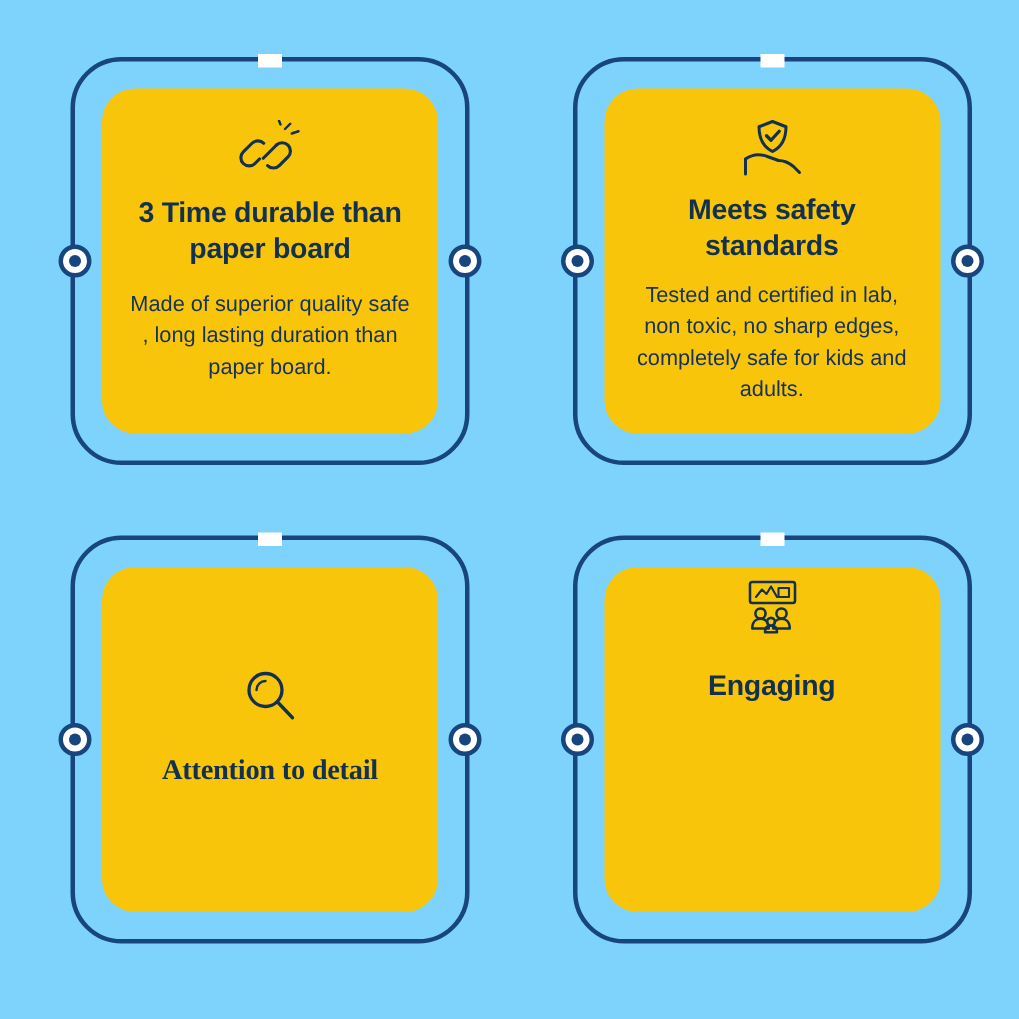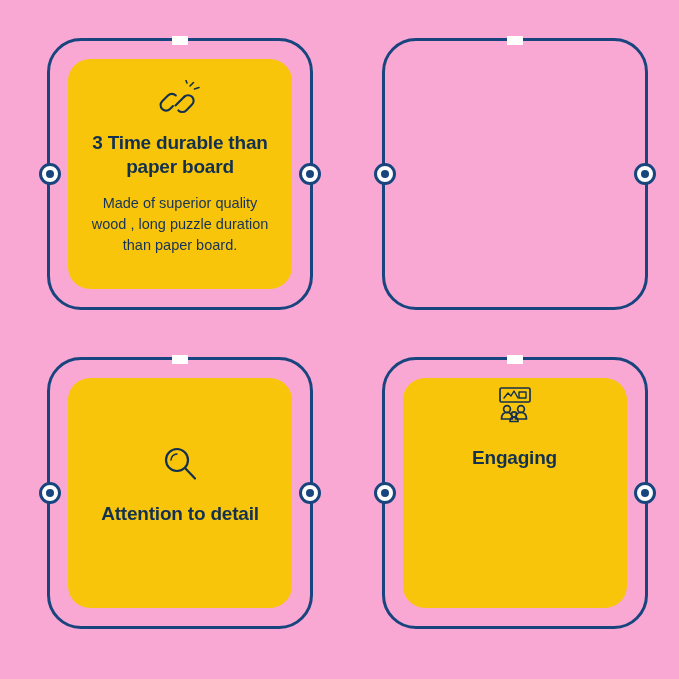--- a/index.html
+++ b/index.html
@@ -10,21 +10,21 @@
   body {
     width: 679px;
     height: 679px;
     font-family: "Liberation Sans", sans-serif;
     overflow: hidden;
   }
   .board {
     position: relative;
     width: 679px;
     height: 679px;
-    background: #f9a8d4;
+    background: #7dd3fc;
   }
   .grid {
     position: absolute;
     left: 0; top: 0;
     width: 679px;
     height: 679px;
     display: grid;
     grid-template-columns: 1fr 1fr;
     grid-template-rows: 1fr 1fr;
   }
@@ -132,21 +132,21 @@
   }
   .desc {
     font-size: 14.5px;
     line-height: 1.45;
     color: #14325a;
   }
   
   .cell.c1 .card { padding-top: 16px; }
   .cell.c1 .title { margin-bottom: 14px; }
   .cell.c2 .title { margin-bottom: 10px; }
-  .cell.c3 .card { justify-content: center; padding-top: 0; }
+  .cell.c3 .card { justify-content: center; padding-top: 0; font-family: Liberation Serif, serif; }
   .cell.c3 .icon { margin-bottom: 14px; }
   .cell.c3 .title { margin-bottom: 6px; }
   .cell.c4 .card { justify-content: flex-start; padding-top: 0; }
   .cell.c4 .icon { margin-bottom: 18px; }
   .cell.c4 .title { margin-bottom: 8px; }
 </style>
 </head>
 <body>
 
 <div class="board">
@@ -162,32 +162,45 @@
         <div class="card">
           <div class="icon">
             <svg width="42" height="42" viewBox="0 0 42 42" fill="none" stroke="#12304f" stroke-width="2.1" stroke-linecap="round">
               <path d="M14 26 L11 29 a5.5 5.5 0 0 1-7.8-7.8 L9 15.5 a5.5 5.5 0 0 1 7.8 0"></path>
               <path d="M25.2 16.8 a5.5 5.5 0 0 1 7.8 0 a5.5 5.5 0 0 1 0 7.8 L27.2 30.4 a5.5 5.5 0 0 1-7.8 0"></path>
               <path d="M16.5 25.5 L25.5 16.5" stroke-width="2.1"></path>
               <path d="M31 6 L34.5 2.5 M35.5 9 L40 7.5 M28 3 L27 0.5" stroke-width="1.6"></path>
             </svg>
           </div>
           <div class="title">3 Time durable than paper board</div>
-          <div class="desc">Made of superior quality wood ,  long puzzle duration than paper board.</div>
+          <div class="desc">Made of superior quality safe ,  long lasting duration than paper board.</div>
         </div>
       </div>
     </div>
 
     <div class="cell c2 right top">
       <div class="frame">
         <div class="notch top"></div>
         <div class="notch side-left"></div>
         <div class="notch side-right"></div>
         <div class="dot left"></div>
         <div class="dot right"></div>
+        <div class="card">
+          <div class="icon">
+            <svg width="44" height="42" viewBox="0 0 44 42" fill="none" stroke="#12304f" stroke-width="2" stroke-linecap="round" stroke-linejoin="round">
+              <path d="M22 3 L31 6.5 C31 15 28 20 22 23 C16 20 13 15 13 6.5 Z"></path>
+              <path d="M18 12.5 L21 15.5 L26.5 9.5" stroke-width="2.2"></path>
+              <path d="M4 28 C9 24.5 14 24.5 19 26.5 L26 29"></path>
+              <path d="M26 29 C30 29 33 30.5 36 33 L40 37"></path>
+              <path d="M4 28 L4 38"></path>
+            </svg>
+          </div>
+          <div class="title">Meets safety standards</div>
+          <div class="desc">Tested and certified in lab, non toxic, no sharp edges, completely safe for kids and adults.</div>
+        </div>
       </div>
     </div>
 
     <div class="cell c3 left bottom">
       <div class="frame">
         <div class="notch top"></div>
         <div class="notch side-left"></div>
         <div class="notch side-right"></div>
         <div class="dot left"></div>
         <div class="dot right"></div>

